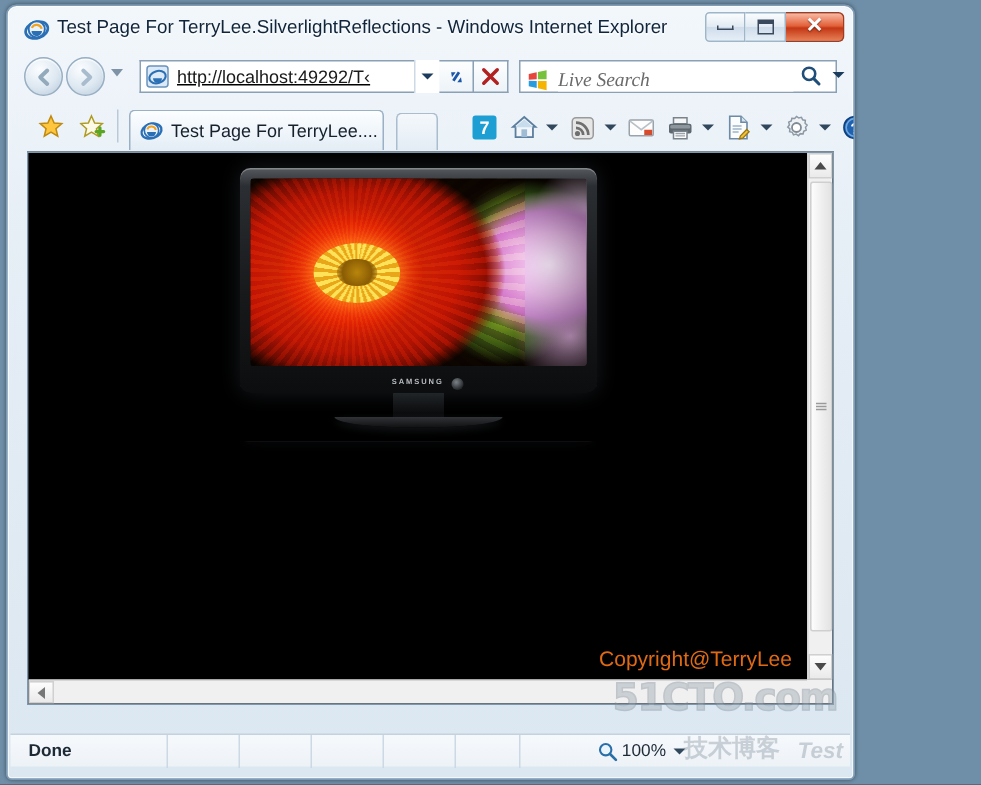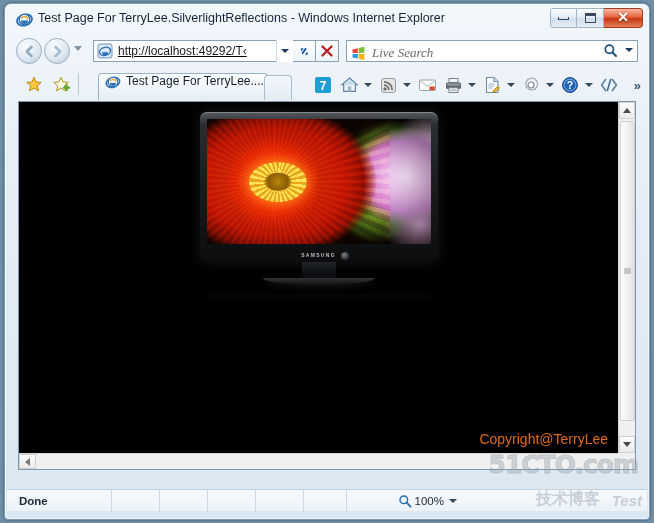--- a/index.html
+++ b/index.html
@@ -7,21 +7,21 @@
     width: 654px; height: 523px;
     overflow: hidden;
     background: #6f8fa8;
     font-family: "Liberation Sans", sans-serif;
   }
 
   
   #ie-window {
     position: absolute;
     left: 4px; top: 3px;
-    width: 646px; height: 517px;
+    width: 566px; height: 517px;
     border-radius: 7px 7px 4px 4px;
     background: linear-gradient(180deg,#e9f0f6 0%, #dee8f1 40%, #d2e0ec 100%);
     border: 1px solid #7e9cb5;
     box-shadow: 0 0 3px rgba(0,0,0,.45), inset 0 0 0 1px rgba(255,255,255,.75);
     overflow: hidden;
   }
   #frame-inner {
     position:absolute; left:1px; top:1px; right:1px; bottom:1px;
     border-radius:6px 6px 3px 3px;
     background: linear-gradient(180deg,#f2f7fb 0%, #e6eef6 30%, #dbe7f1 100%);
@@ -118,24 +118,24 @@
   
   #tabrow { position:absolute; left:0; top:63px; width:100%; height:32px; }
   #fav-btn, #favadd-btn {
     position:absolute; top:7px; width:20px; height:19px;
     display:flex;align-items:center;justify-content:center;
   }
   #fav-btn { left:18px; }
   #favadd-btn { left:46px; }
   #tab-sep { position:absolute; left:72px; top:5px; width:1px; height:22px; background:#b9c9d8; }
   #tab-active {
-    position:absolute; left:92px; top:5px; width:170px; height:27px;
+    position:absolute; left:80px; top:5px; width:170px; height:27px;
     background: linear-gradient(180deg,#fcfeff 0%, #eef4fa 60%, #e4edf5 100%);
     border:1px solid #9ab0c4; border-bottom:none; border-radius:4px 4px 0 0;
-    display:flex; align-items:flex-start;
+    display:flex; align-items:center;
   }
   #tab-icon { margin-left:6px; width:16px;height:16px;flex:0 0 16px; }
   #tab-label { font-size:12px; color:#16212c; margin-left:5px; white-space:nowrap; overflow:hidden; }
   #tab-new {
     position:absolute; left:258px; top:7px; width:28px; height:25px;
     background: linear-gradient(180deg,#f4f8fc,#e3ecf4);
     border:1px solid #a9bdcf; border-bottom:none; border-radius:4px 4px 0 0;
   }
   #cmd-icons { position:absolute; left:305px; top:4px; right:4px; height:26px; display:flex; align-items:center; }
   .cmd { display:flex; align-items:center; margin-right:2px; }

